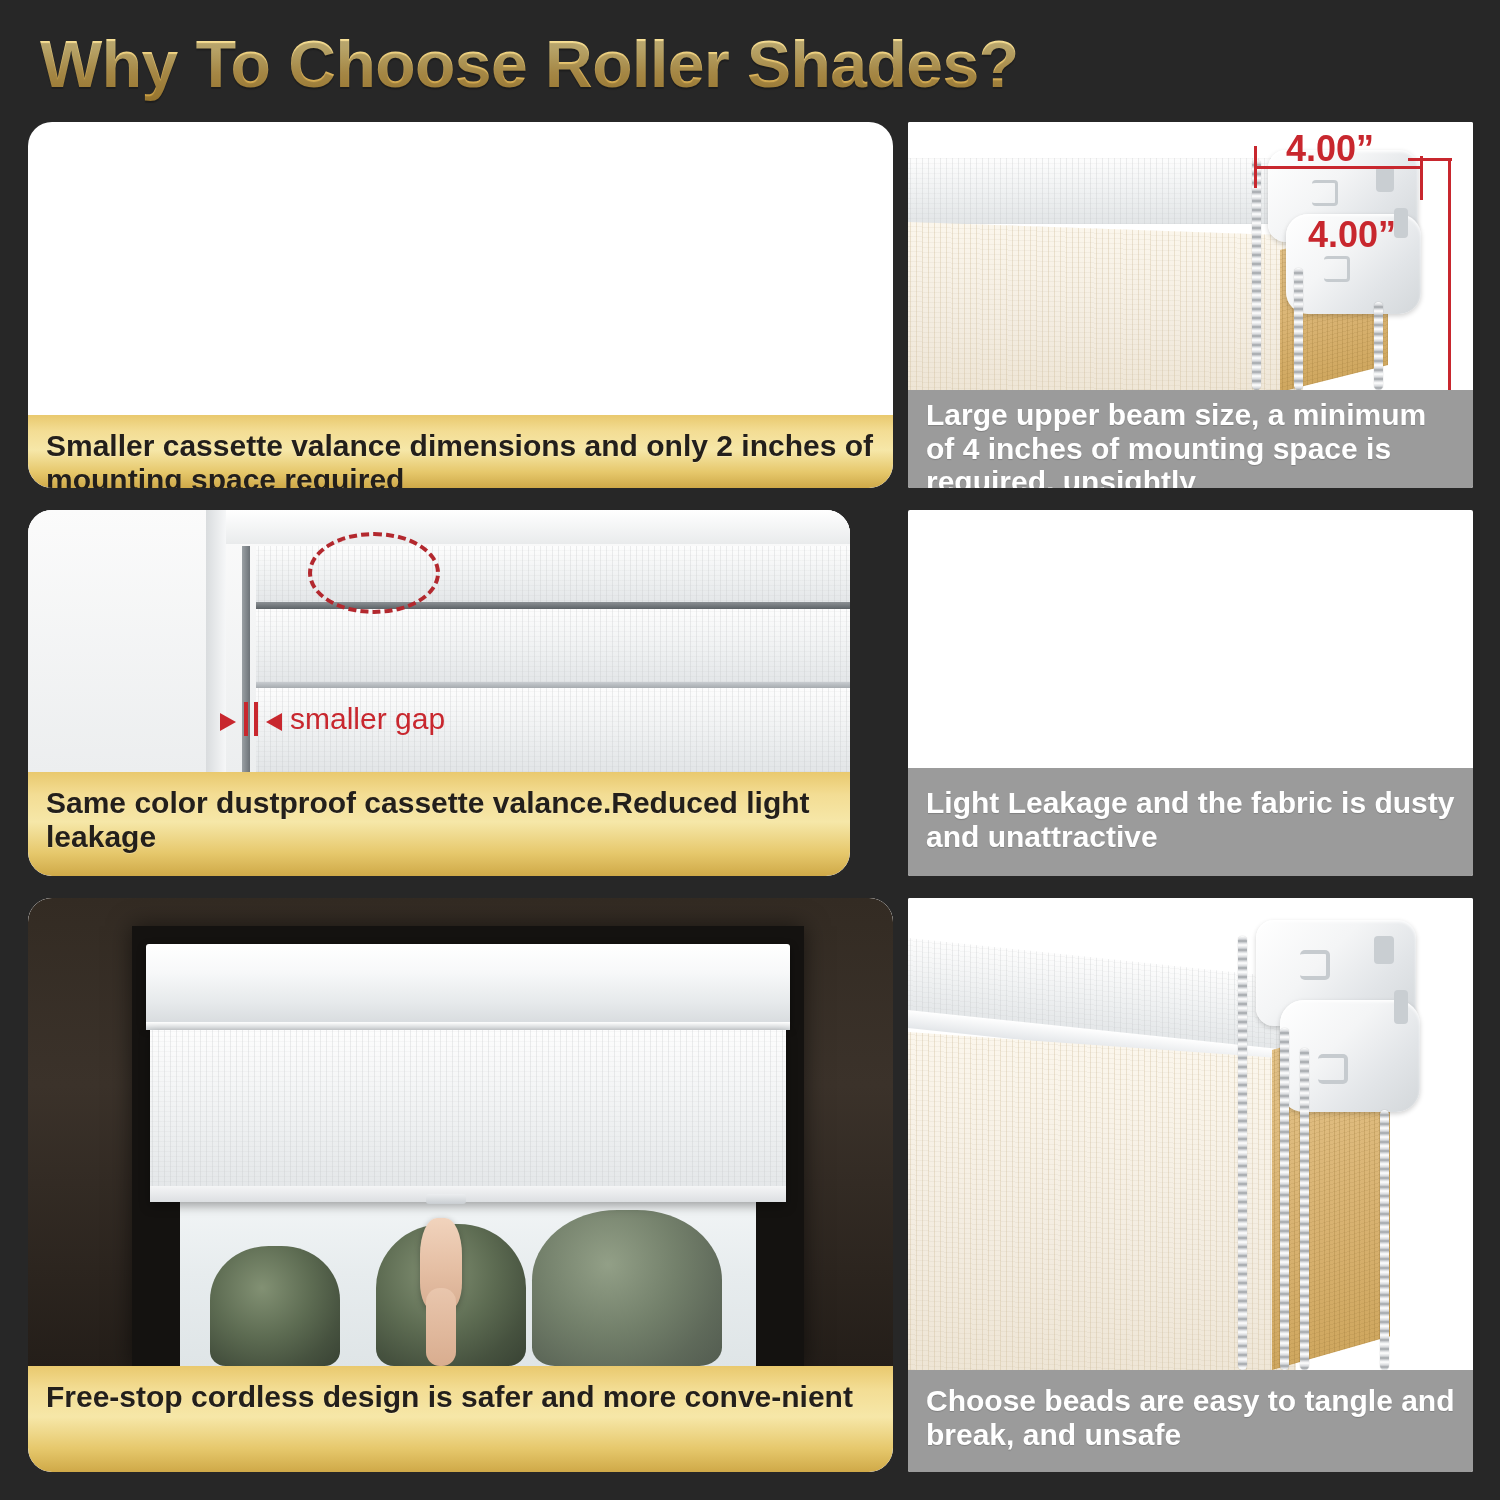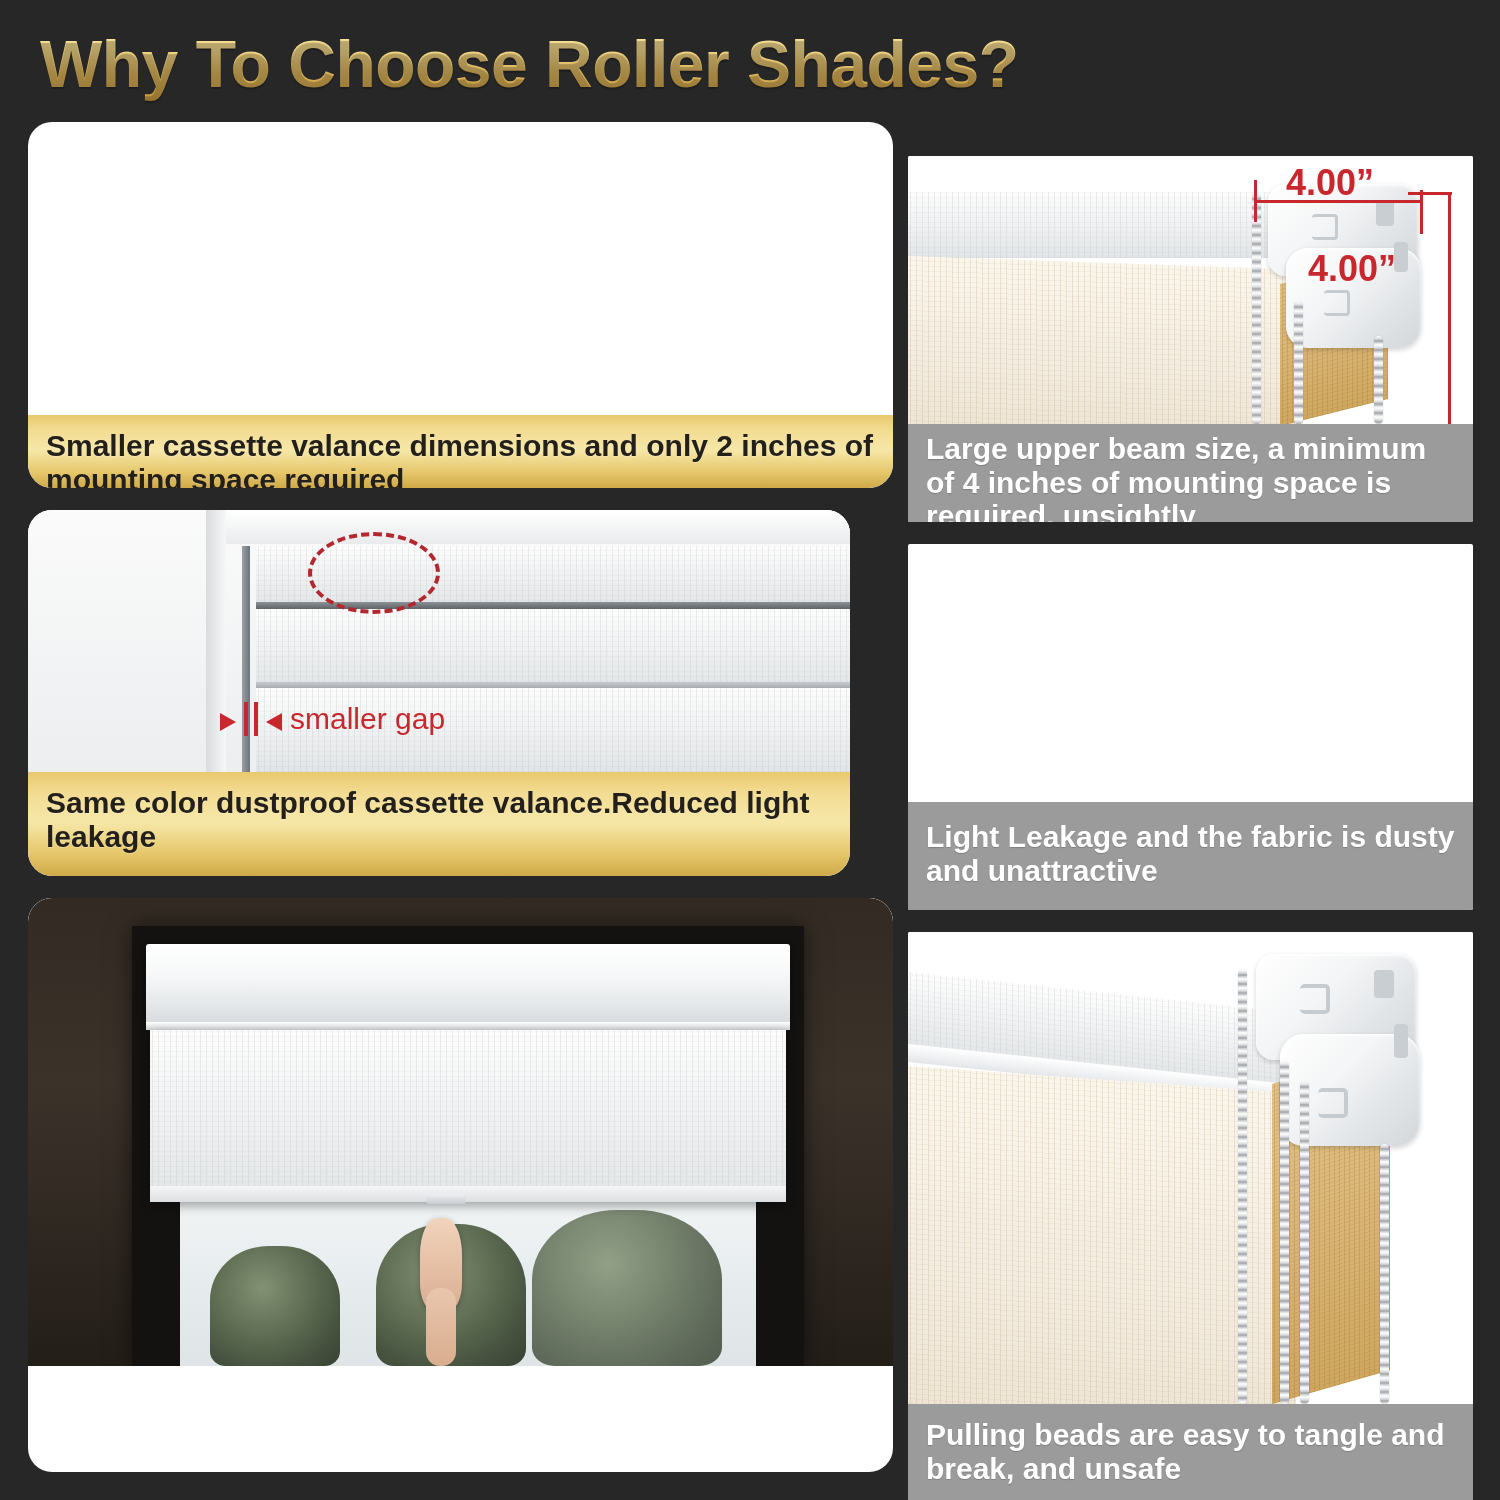--- a/index.html
+++ b/index.html
@@ -43,21 +43,21 @@
     white-space: nowrap;
   }
 
   
   .panel {
     position: absolute;
     overflow: hidden;
     background: #ffffff;
   }
   .panel.left  { border-radius: 24px; }
-  .panel.right { border-radius: 2px; margin-top: 34px; }
+  .panel.right { border-radius: 2px; }
 
   .photo {
     position: absolute;
     left: 0; top: 0; right: 0;
     overflow: hidden;
     background: #fff;
   }
 
   
   .caption {
@@ -309,20 +309,21 @@
 
         <div class="fabric-white" style="position:absolute; left:122px; top:132px; width:636px; height:172px;
                     box-shadow:0 4px 10px rgba(0,0,0,0.35);"></div>
         <div style="position:absolute; left:122px; top:288px; width:636px; height:16px;
                     background:linear-gradient(180deg,#f4f5f6,#dcdfe2);"></div>
         <div style="position:absolute; left:398px; top:296px; width:40px; height:10px;
                     background:linear-gradient(180deg,#eceef0,#c9ced2); border-radius:3px;"></div>
       </div>
     </div>
 
+    <div class="caption gold" style="height:106px;">Free-stop cordless design is safer and more conve-nient</div>
   </div>
 
   <div class="panel right" style="left:908px; top:898px; width:565px; height:574px;">
 
     <div class="photo" style="height:472px; background:#ffffff;">
 
       <div class="fabric-white" style="position:absolute; left:0; top:40px; width:392px; height:78px;
                   transform:skewY(6deg); transform-origin:left top;"></div>
       <div style="position:absolute; left:0; top:112px; width:392px; height:18px;
                   background:linear-gradient(180deg,#ffffff,#e3e6e9);
@@ -345,16 +346,16 @@
                   border:4px solid #c6cbcf; border-radius:5px; border-left:none;"></div>
       <div style="position:absolute; left:410px; top:156px; width:30px; height:30px;
                   border:4px solid #c6cbcf; border-radius:5px; border-left:none;"></div>
 
       <div class="bead-chain" style="left:330px; top:38px; height:434px;"></div>
       <div class="bead-chain" style="left:372px; top:130px; height:342px;"></div>
       <div class="bead-chain" style="left:392px; top:150px; height:322px;"></div>
       <div class="bead-chain" style="left:472px; top:212px; height:260px;"></div>
     </div>
 
-    <div class="caption gray" style="height:102px; padding-top:14px;">Pulling beads are easy to tangle and break, and unsafe</div>
+    <div class="caption gray" style="height:102px; padding-top:14px;">Choose beads are easy to tangle and break, and unsafe</div>
   </div>
 
 </div>
 
 </body></html>

